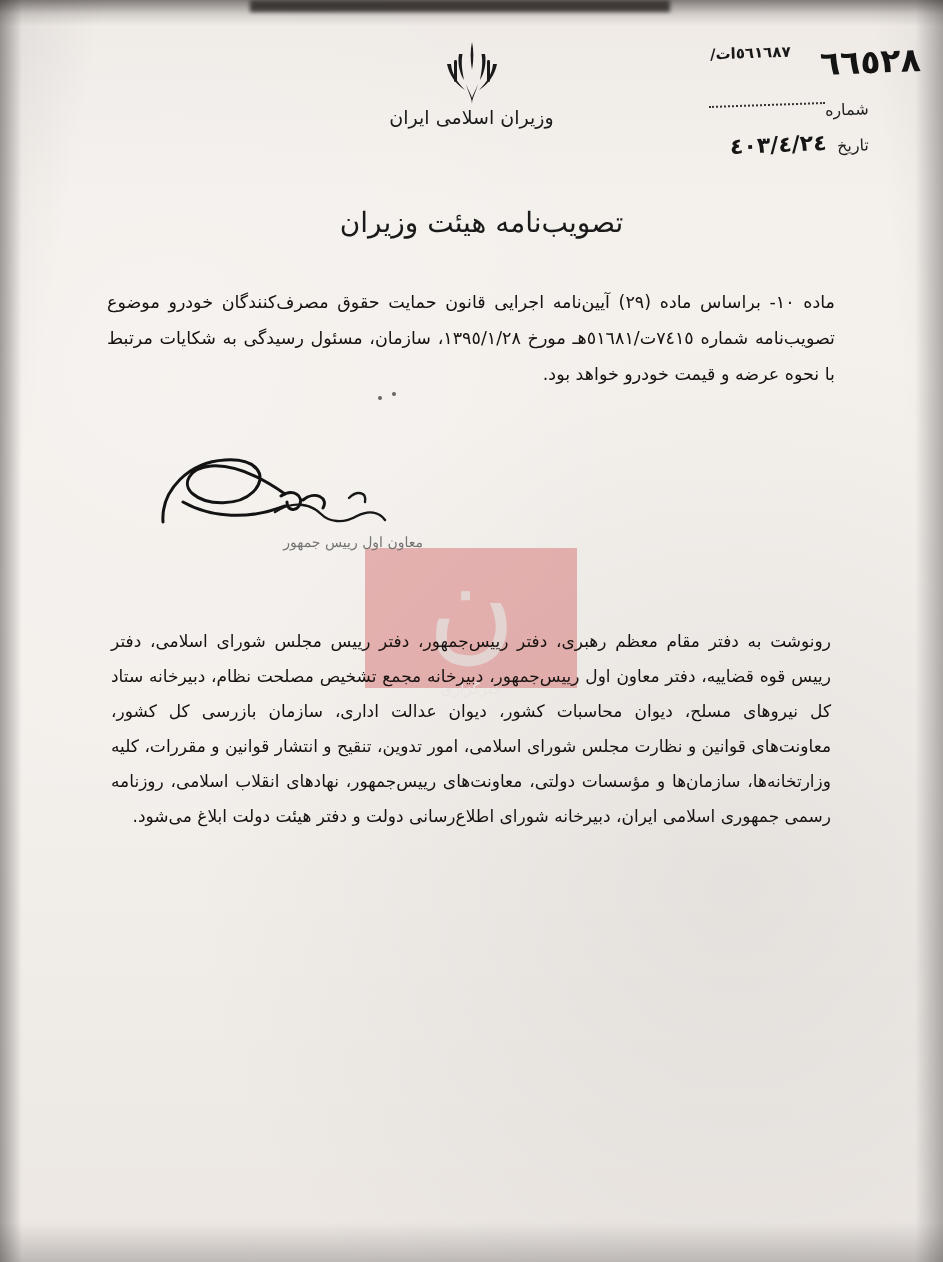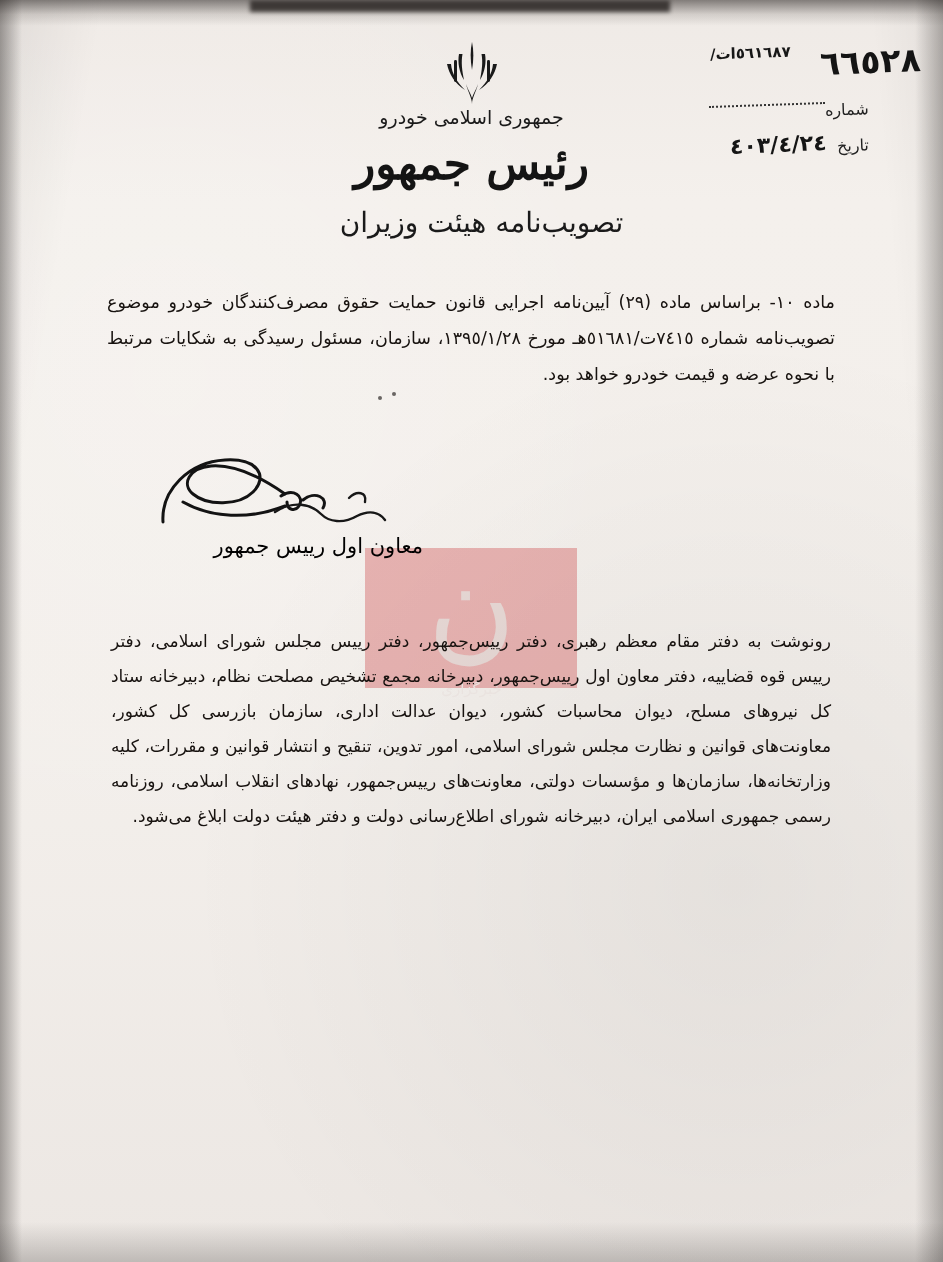--- a/index.html
+++ b/index.html
@@ -192,22 +192,22 @@
     position: absolute;
     top: 440px;
     right: 530px;
     width: 260px;
     height: 110px;
   }
   .sig-title {
     position: absolute;
     top: 534px;
     right: 520px;
-    font-size: 21px;
-    color: #000000;
+    font-size: 14px;
+    color: #737373;
     font-family: "DejaVu Serif", serif;
     text-align: right;
   }
 
   .cc-block {
     position: absolute;
     top: 608px;
     right: 96px;
     width: 752px;
     text-align: justify;
@@ -318,22 +318,21 @@
         <path d="M48 14 C49.5 22 48 32 43 40 C45 30 46 22 44.5 14 Z"></path>
         <path d="M10 24 C12 34 18 44 28 50 C20 42 15 34 14 24 Z"></path>
         <path d="M60 24 C58 34 52 44 42 50 C50 42 55 34 56 24 Z"></path>
         <path d="M29 44 C31 52 35 58 35 64 C35 58 39 52 41 44 C39 50 36 54 35 58 C34 54 31 50 29 44 Z"></path>
         <rect x="17" y="20" width="3" height="22" rx="1.4"></rect>
         <rect x="50" y="20" width="3" height="22" rx="1.4"></rect>
       </g>
     </svg>
   </div>
 
-  <div class="head-line-1">جمهوری اسلامی خودرو</div>
-  <div class="head-line-2">رئیس جمهور</div>
+  <div class="head-line-1">وزیران اسلامی ایران</div>
   <div class="head-line-3">تصویب‌نامه هیئت وزیران</div>
 
   <div class="body-block">
     <p>ماده ١٠- براساس ماده (٢٩) آیین‌نامه اجرایی قانون حمایت حقوق مصرف‌کنندگان خودرو موضوع تصویب‌نامه شماره ٧٤١٥ت/٥١٦٨١هـ مورخ ١٣٩٥/١/٢٨، سازمان، مسئول رسیدگی به شکایات مرتبط با نحوه عرضه و قیمت خودرو خواهد بود.</p>
   </div>
 
   <div class="ink-dot" style="top:392px; left:392px;"></div>
   <div class="ink-dot" style="top:396px; left:378px;"></div>
 
   <div class="watermark">

